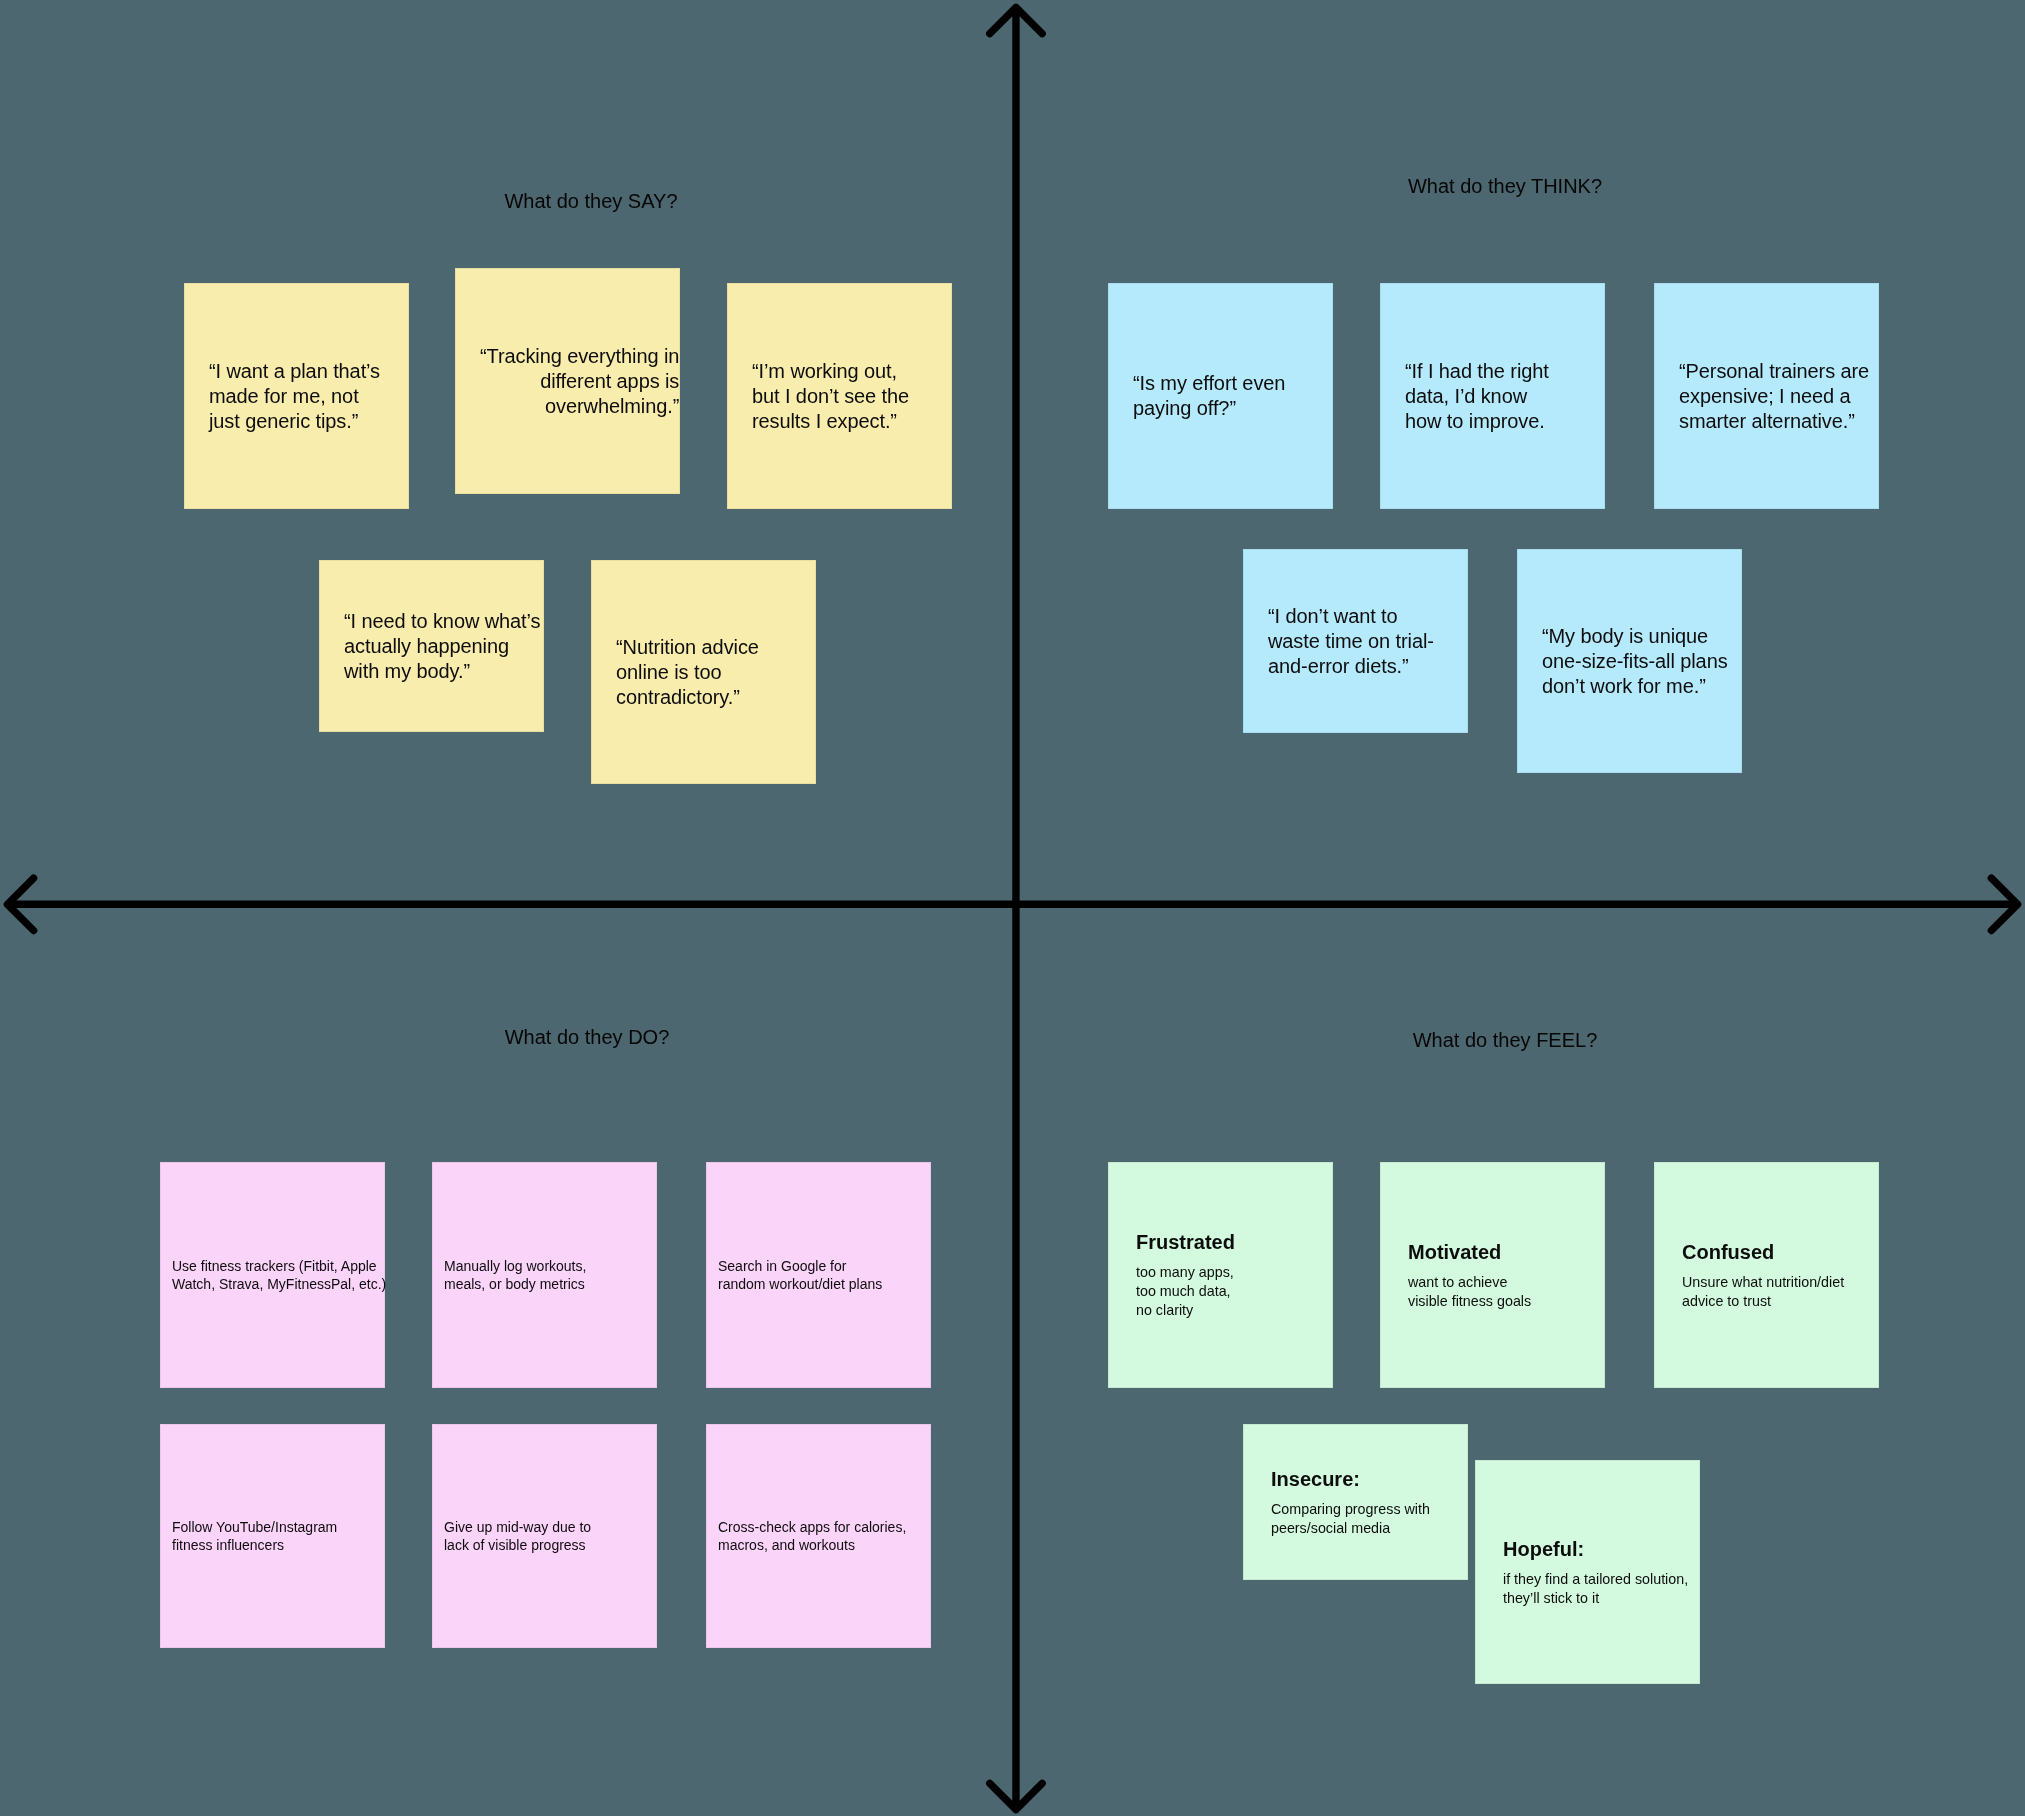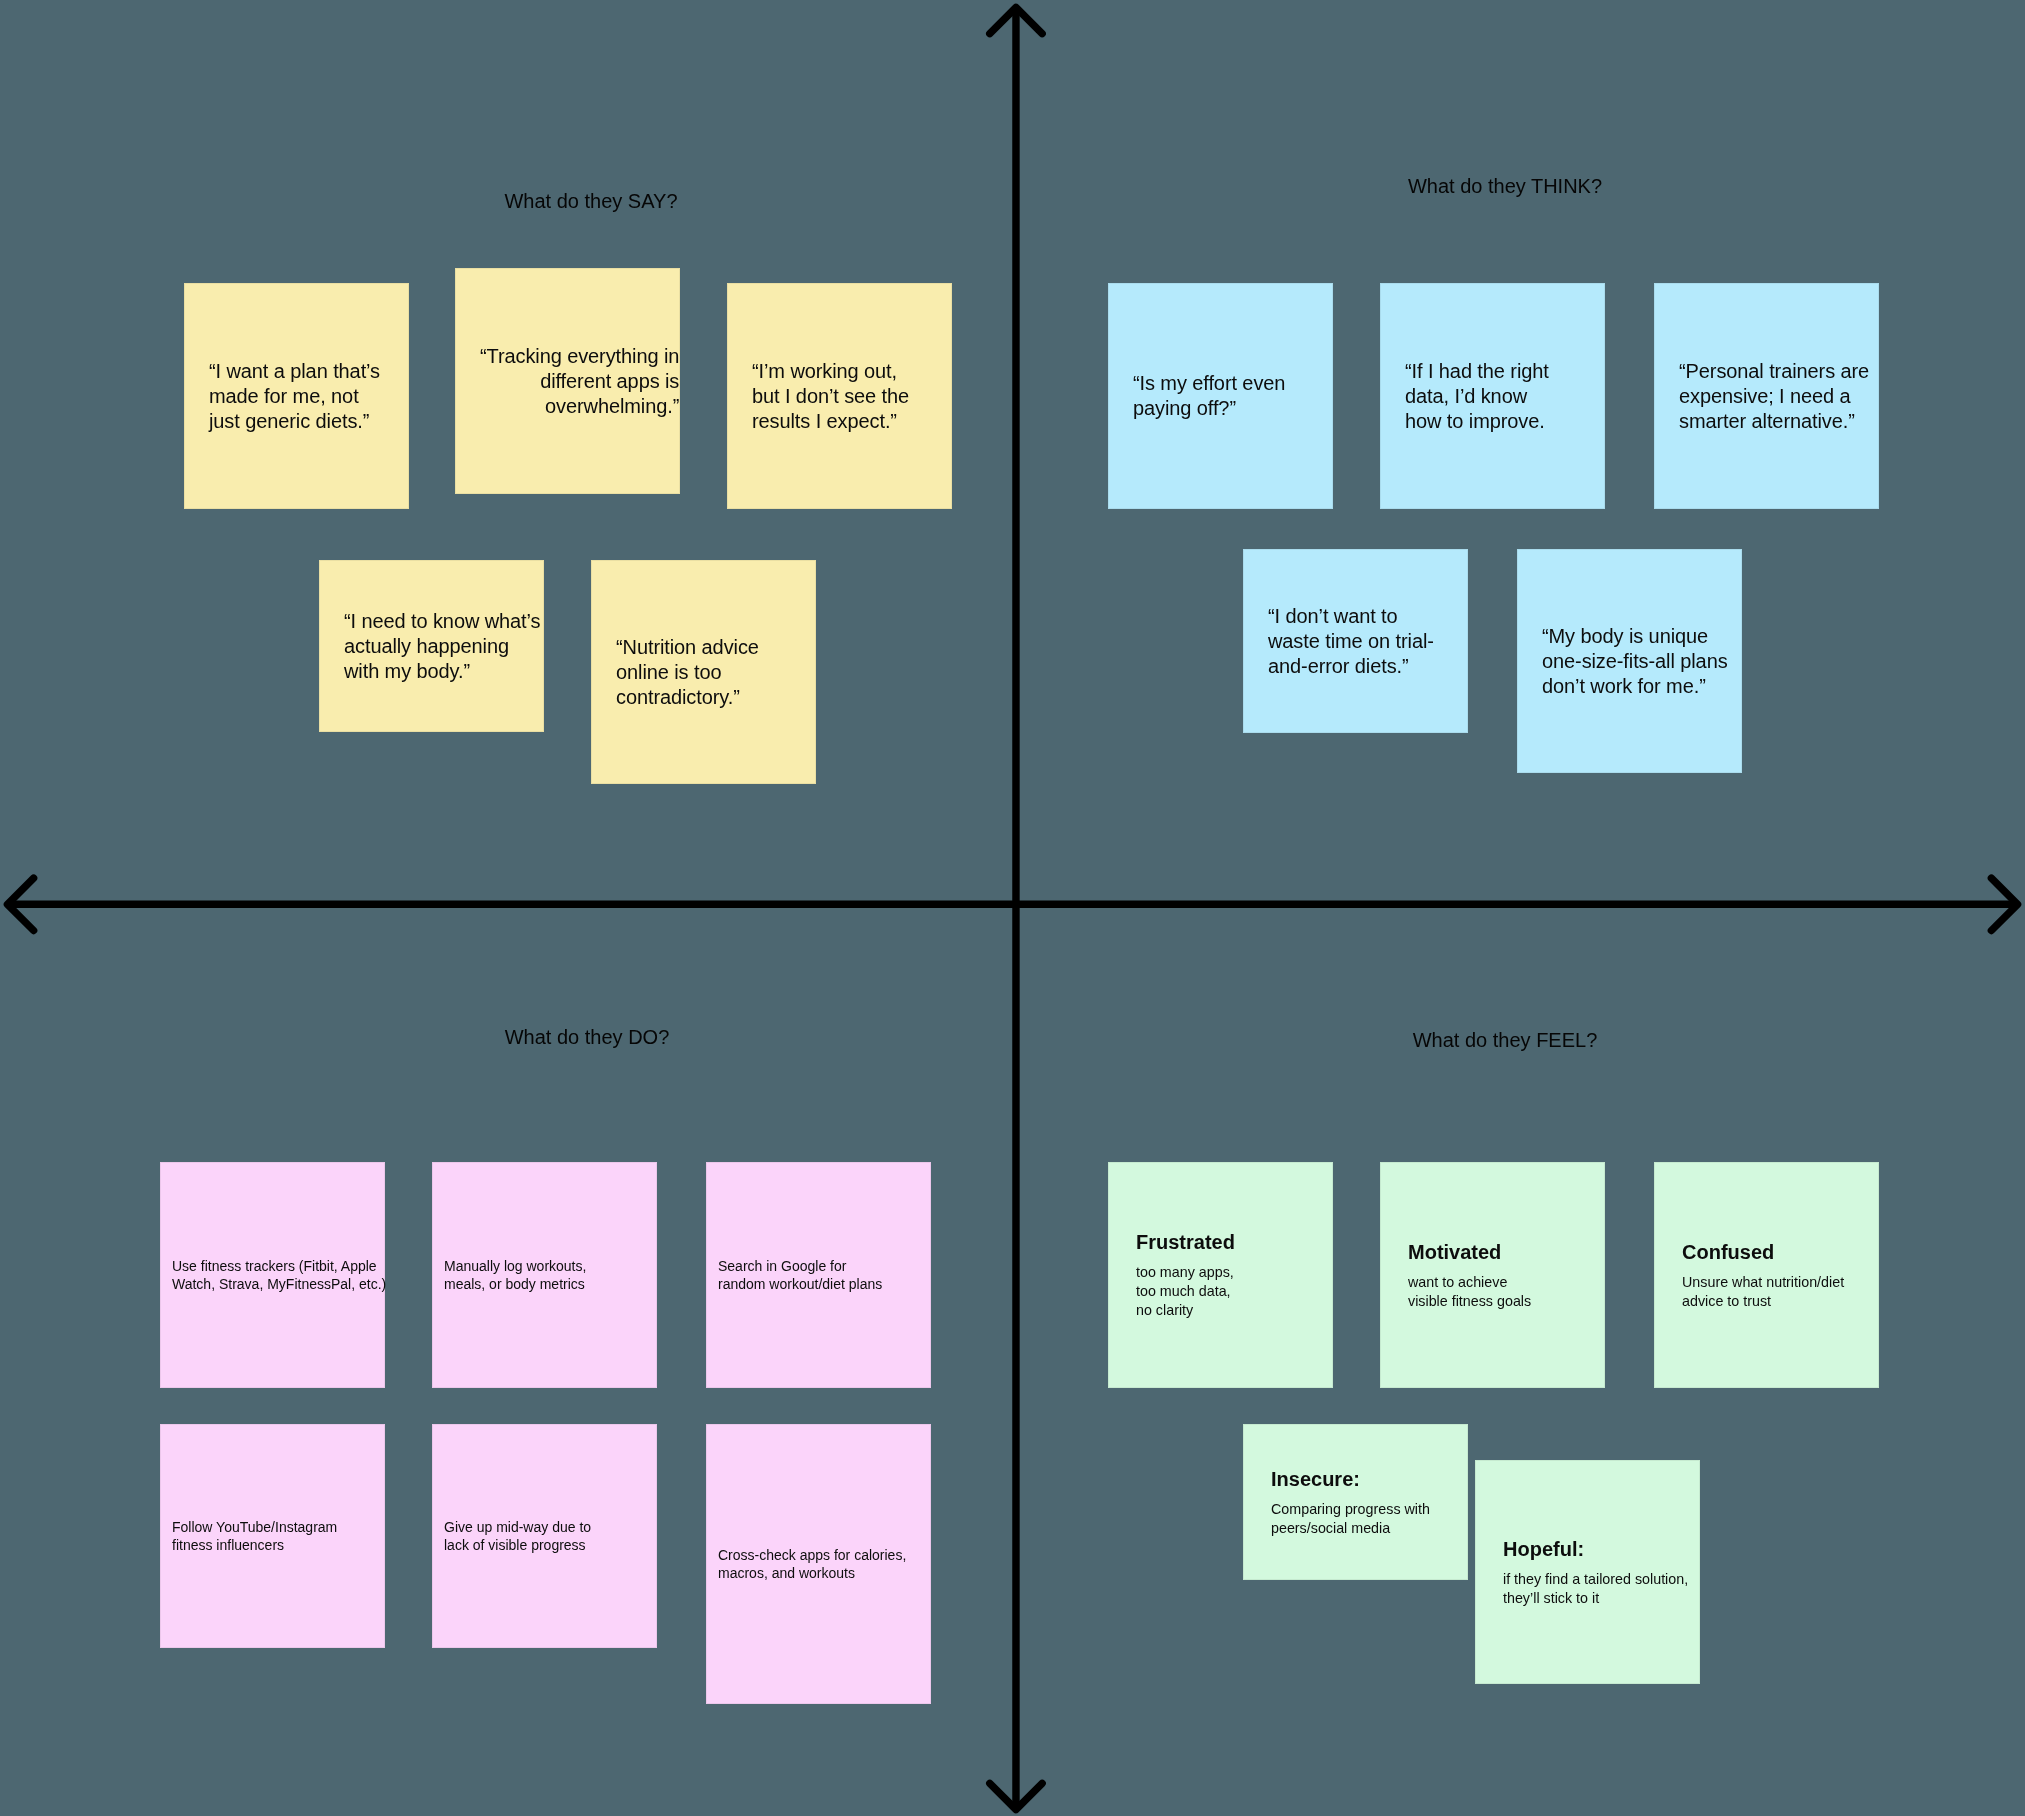--- a/index.html
+++ b/index.html
@@ -69,21 +69,21 @@
   </svg>
 
   <div class="qtitle" style="left:591px; top:189px;">What do they SAY?</div>
   <div class="qtitle" style="left:1505px; top:174px;">What do they THINK?</div>
   <div class="qtitle" style="left:587px; top:1025px;">What do they DO?</div>
   <div class="qtitle" style="left:1505px; top:1028px;">What do they FEEL?</div>
 
   <div class="note note--say" style="left:184px; top:283px;">
     <div class="note-text">“I want a plan that’s
 made for me, not
-just generic diets.”</div>
+just generic tips.”</div>
   </div>
   <div class="note note--say" style="left:455px; top:268px;text-align:right;">
     <div class="note-text">“Tracking everything in
 different apps is
 overwhelming.”</div>
   </div>
   <div class="note note--say" style="left:727px; top:283px;">
     <div class="note-text">“I’m working out,
 but I don’t see the
 results I expect.”</div>
@@ -137,21 +137,21 @@
 random workout/diet plans</div>
   </div>
   <div class="note note--do" style="left:160px; top:1424px; height:224px;">
     <div class="note-text">Follow YouTube/Instagram
 fitness influencers</div>
   </div>
   <div class="note note--do" style="left:432px; top:1424px; height:224px;">
     <div class="note-text">Give up mid-way due to
 lack of visible progress</div>
   </div>
-  <div class="note note--do" style="left:706px; top:1424px; height:280px;">
+  <div class="note note--do" style="left:706px; top:1424px; height:224px;">
     <div class="note-text">Cross-check apps for calories,
 macros, and workouts</div>
   </div>
 
   <div class="note note--feel" style="left:1108px; top:1162px;">
     <div class="feel-heading">Frustrated</div>
     <div class="feel-body">too many apps,
 too much data,
 no clarity</div>
   </div>

